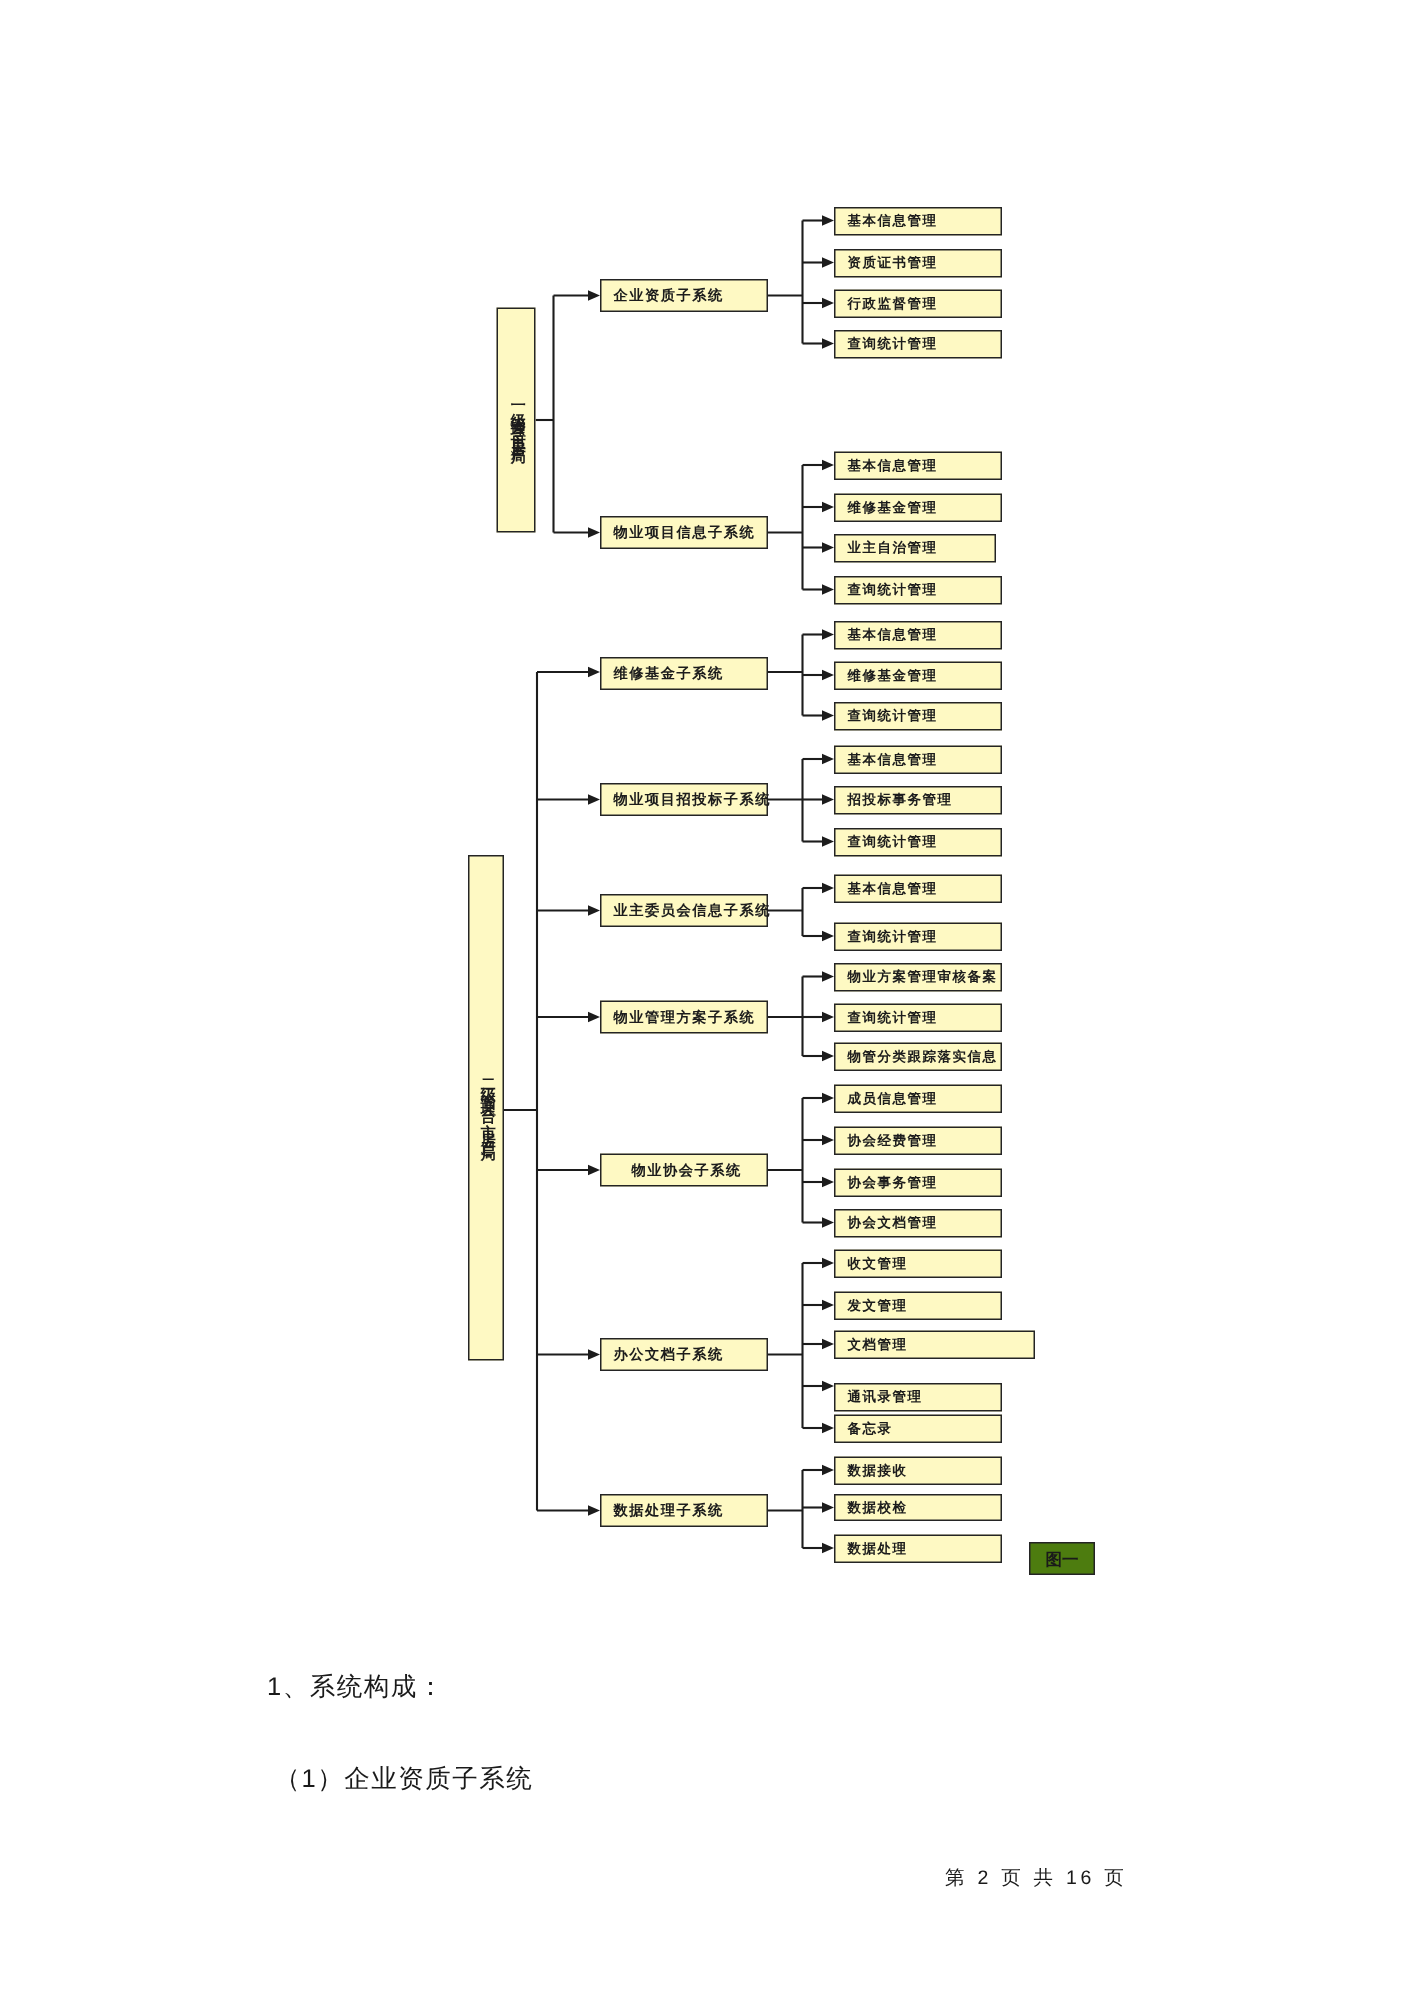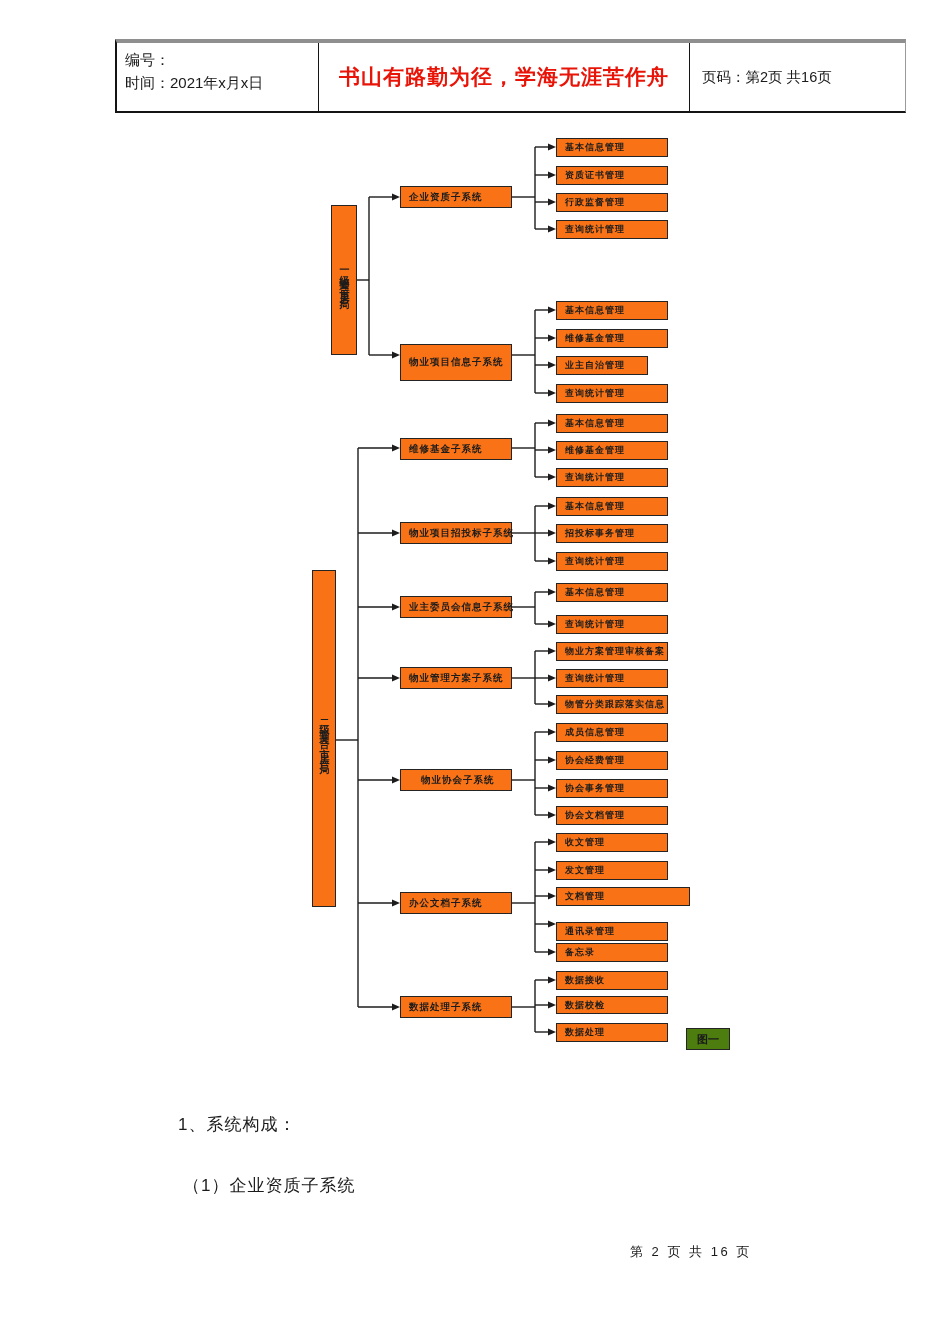--- a/index.html
+++ b/index.html
@@ -15,51 +15,39 @@
   .hcol1{width:202px;padding:5px 0 0 8px;font-size:15px;line-height:23px;border-right:1.5px solid #141414;}
   .hcol2{width:371px;display:flex;align-items:center;justify-content:center;border-right:1.5px solid #141414;}
   .motto{font-size:21px;font-weight:bold;letter-spacing:1px;white-space:nowrap;}
   .hcol3{flex:1;display:flex;align-items:center;padding-left:12px;font-size:14.5px;white-space:nowrap;}
 
   
   .diagram{position:absolute;left:0;top:0;width:950px;height:1344px;}
   svg.connectors{position:absolute;left:0;top:0;pointer-events:none;}
   .connectors line{stroke:#1c1c1c;stroke-width:1.4;}
   .connectors polygon{fill:#1c1c1c;stroke:none;}
-  .node{position:absolute;box-sizing:border-box;border:1.4px solid #242424;background:#f97316;
+  .node{position:absolute;box-sizing:border-box;border:1.4px solid #242424;background:#fef9c3;
     display:flex;align-items:center;color:#1c1c1c;font-weight:bold;white-space:nowrap;}
   .sub-node{font-size:9.5px;padding-left:8px;letter-spacing:1px;}
   .leaf-node{font-size:9px;padding-left:8px;letter-spacing:1px;}
   .root-node{justify-content:center;padding:0;}
   .root-node span{writing-mode:vertical-rl;text-orientation:upright;font-size:10px;font-weight:bold;line-height:1;}
   .figure-box{position:absolute;left:686px;top:1028px;width:42px;height:20px;border:1.6px solid #242424;
     display:flex;align-items:center;justify-content:center;font-size:11px;font-weight:bold;background:#4d7c0f;}
 
   
   .heading1{position:absolute;left:178px;top:1113px;font-size:17px;letter-spacing:1px;}
   .heading2{position:absolute;left:183px;top:1174px;font-size:17px;letter-spacing:1px;}
   .page-footer{position:absolute;left:630px;top:1243px;font-size:13px;letter-spacing:2.5px;}
 </style>
 </head>
 <body>
 
 <div class="page">
 
-  <div class="header-table">
-    <div class="hcol hcol1">
-      <div>编号：</div>
-      <div>时间：2021年x月x日</div>
-    </div>
-    <div class="hcol hcol2">
-      <span class="motto" style="color: rgb(232, 20, 8);">书山有路勤为径，学海无涯苦作舟</span>
-    </div>
-    <div class="hcol hcol3">
-      <span>页码：第2页 共16页</span>
-    </div>
-  </div>
 
   <div class="diagram" id="diagram">
     <svg class="connectors" id="connectors" width="950" height="1344">
         <line x1="357" y1="280" x2="369" y2="280"></line>
         <line x1="369" y1="197" x2="369" y2="355"></line>
         <line x1="369" y1="197" x2="392" y2="197"></line>
         <polygon points="400,197 392,193.5 392,200.5"></polygon>
         <line x1="512" y1="197" x2="535" y2="197"></line>
         <line x1="535" y1="147" x2="535" y2="229"></line>
         <line x1="535" y1="147" x2="548" y2="147"></line>
@@ -163,24 +151,24 @@
       <span>图一</span>
     </div>
   <div class="node root-node" style="left: 331px; top: 205px; width: 26px; height: 150px;">
         <span style="letter-spacing: 3px;">一级管理台（市房产局）</span>
       </div>
       <div class="node sub-node" style="left: 400px; top: 186px; width: 112px; height: 22px;">企业资质子系统</div>
       <div class="node leaf-node" style="left: 556px; top: 138px; width: 112px; height: 19px;">基本信息管理</div>
       <div class="node leaf-node" style="left: 556px; top: 166px; width: 112px; height: 19px;">资质证书管理</div>
       <div class="node leaf-node" style="left: 556px; top: 193px; width: 112px; height: 19px;">行政监督管理</div>
       <div class="node leaf-node" style="left: 556px; top: 220px; width: 112px; height: 19px;">查询统计管理</div>
-      <div class="node sub-node" style="left: 400px; top: 344px; width: 112px; height: 37px;">物业项目信息子系统</div>
+      <div class="node sub-node" style="left: 400px; top: 344px; width: 112px; height: 22px;">物业项目信息子系统</div>
       <div class="node leaf-node" style="left: 556px; top: 301px; width: 112px; height: 19px;">基本信息管理</div>
       <div class="node leaf-node" style="left: 556px; top: 329px; width: 112px; height: 19px;">维修基金管理</div>
-      <div class="node leaf-node" style="left: 556px; top: 356px; width: 92px; height: 19px;">业主自治管理</div>
+      <div class="node leaf-node" style="left: 556px; top: 356px; width: 108px; height: 19px;">业主自治管理</div>
       <div class="node leaf-node" style="left: 556px; top: 384px; width: 112px; height: 19px;">查询统计管理</div>
       <div class="node root-node" style="left: 312px; top: 570px; width: 24px; height: 337px;">
         <span style="letter-spacing: 5px;">二级管理台（市房产局）</span>
       </div>
       <div class="node sub-node" style="left: 400px; top: 438px; width: 112px; height: 22px;">维修基金子系统</div>
       <div class="node leaf-node" style="left: 556px; top: 414px; width: 112px; height: 19px;">基本信息管理</div>
       <div class="node leaf-node" style="left: 556px; top: 441px; width: 112px; height: 19px;">维修基金管理</div>
       <div class="node leaf-node" style="left: 556px; top: 468px; width: 112px; height: 19px;">查询统计管理</div>
       <div class="node sub-node" style="left: 400px; top: 522px; width: 112px; height: 22px;">物业项目招投标子系统</div>
       <div class="node leaf-node" style="left: 556px; top: 497px; width: 112px; height: 19px;">基本信息管理</div>

